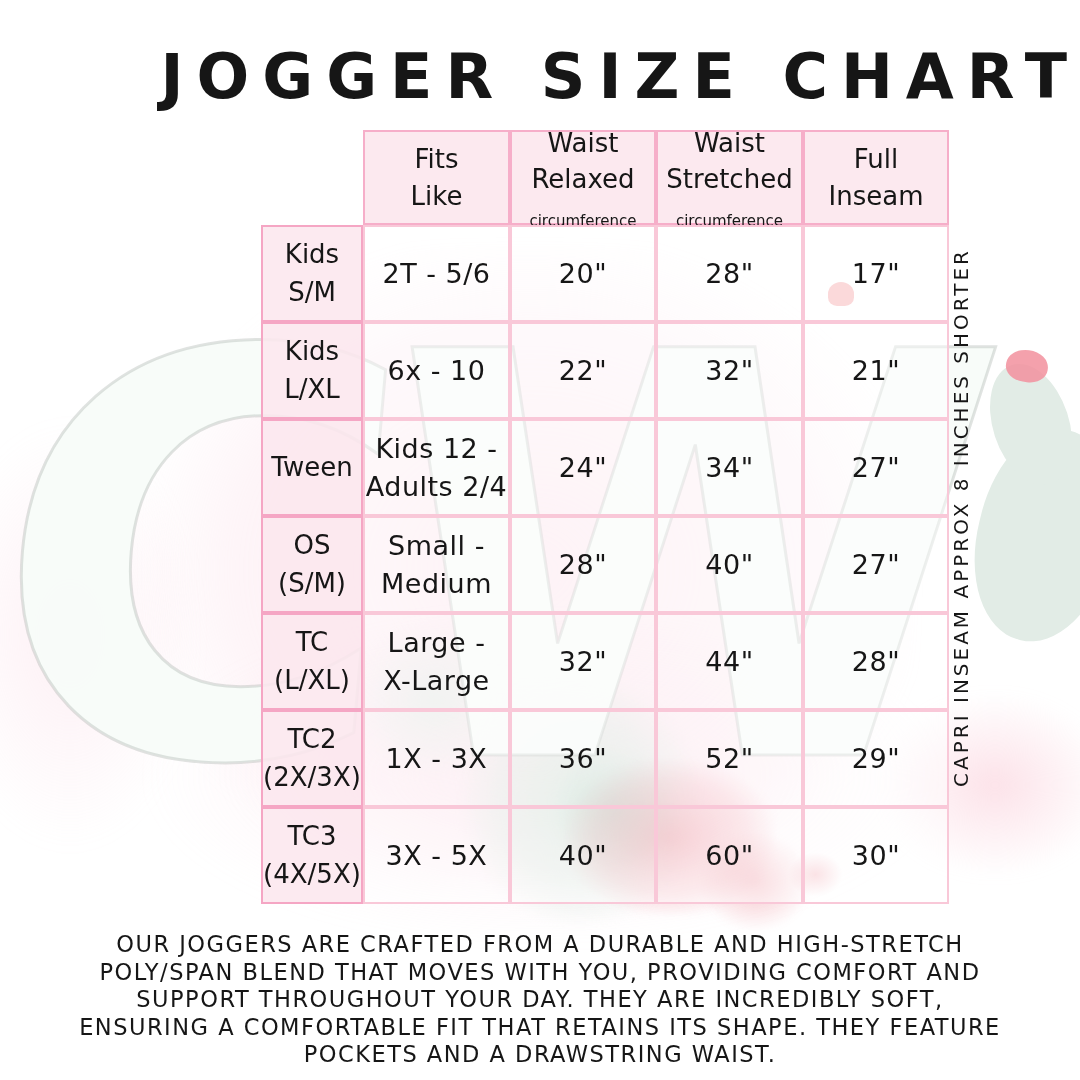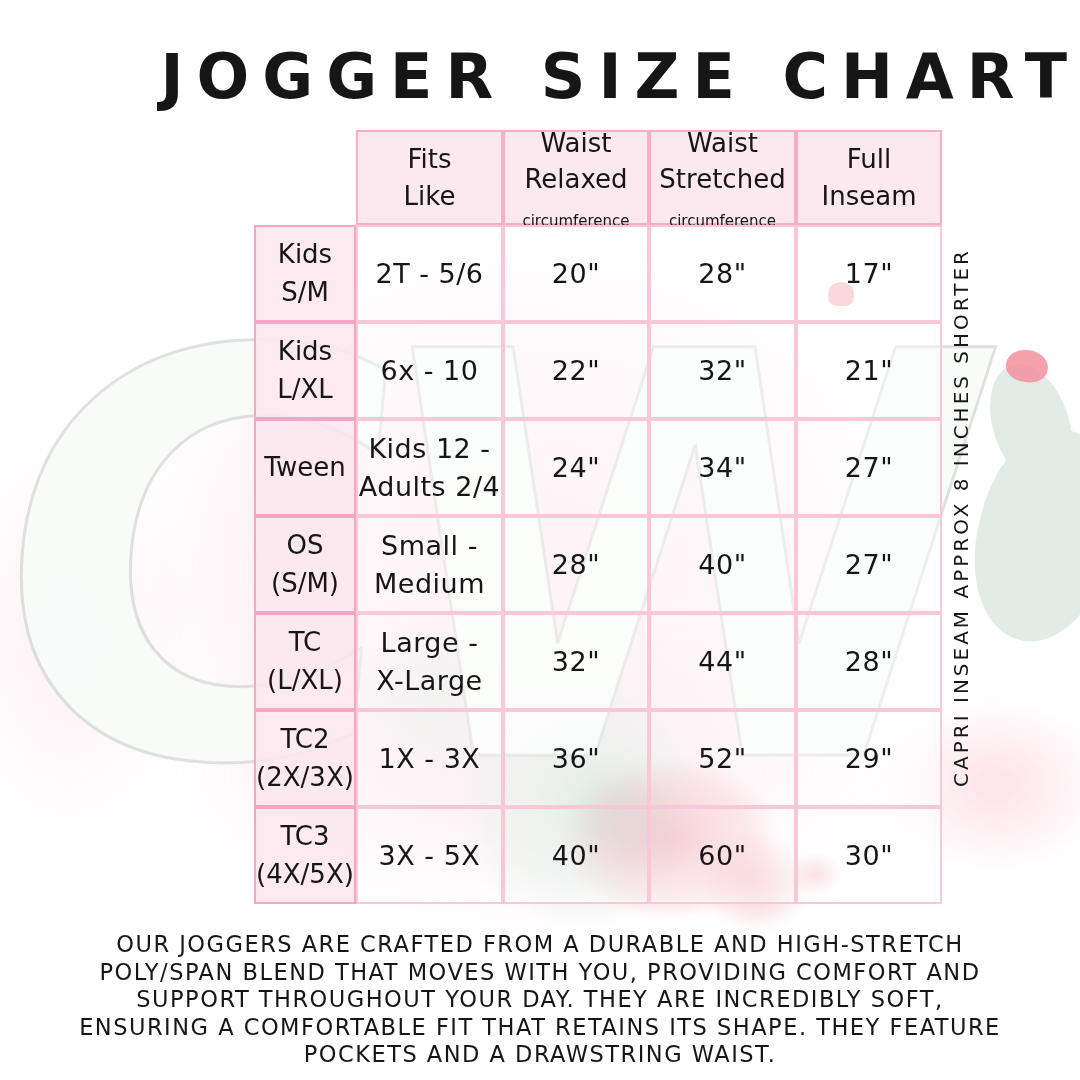--- a/index.html
+++ b/index.html
@@ -48,21 +48,21 @@
     -webkit-text-stroke:3px rgba(165,175,170,.35);
   }
   
   .page-title {
     position:absolute; top:40px; left:0; width:100%; z-index:3;
     text-align:right; font-size:62px; font-weight:700; letter-spacing:13px;
     white-space:nowrap;
   }
   
   .size-table {
-    position:absolute; left:183px; top:130px; z-index:2;
+    position:absolute; left:190px; top:130px; z-index:2;
     display:grid;
     grid-template-columns:145px 147px 146px 147px 146px;
     grid-template-rows:95px repeat(7, 97px);
     padding-left:28px;
   }
   .cell {
     border:2px solid #f9c8d8;
     display:flex; flex-direction:column; align-items:center; justify-content:center;
     text-align:center; white-space:pre-line;
   }

